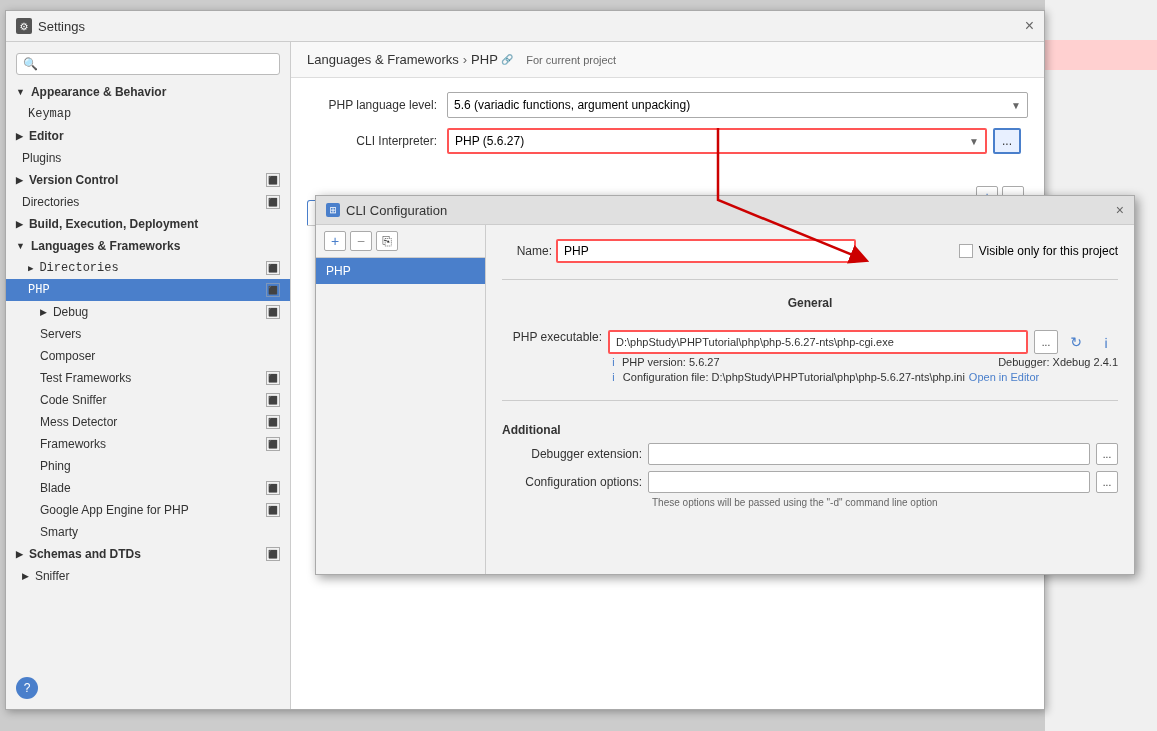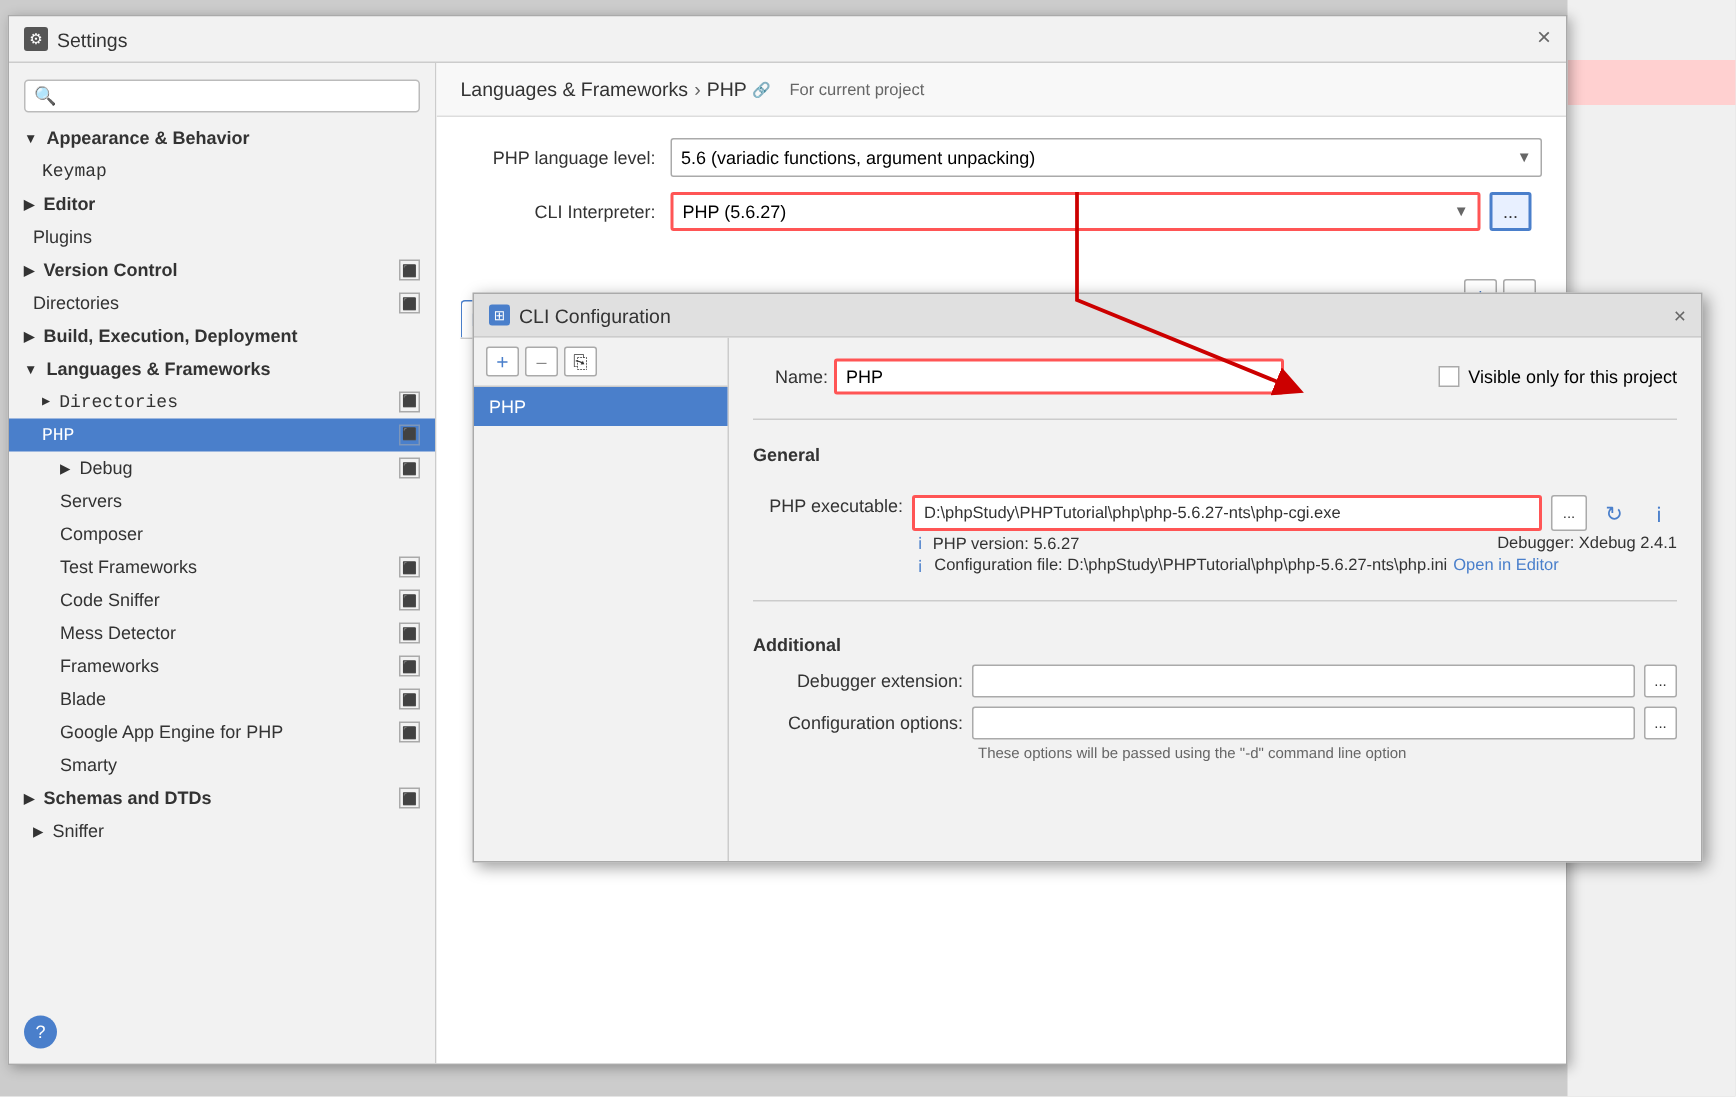--- a/index.html
+++ b/index.html
@@ -238,21 +238,21 @@
       border: 2px solid #f55;
       background: white;
       border-radius: 2px;
       padding: 0 6px;
       font-size: 12px;
       display: flex; align-items: center;
       max-width: 300px;
     }
     .cli-checkbox { width: 14px; height: 14px; border: 1px solid #aaa; background: white; display: flex; align-items: center; justify-content: center; }
 
-    .section-title { font-size: 12px; font-weight: bold; color: #333; margin-bottom: 20px; }
+    .section-title { font-size: 12px; font-weight: bold; color: #333; margin-bottom: 20px; text-align: center; }
 
     .exe-row { display: flex; gap: 6px; }
     .exe-label { font-size: 12px; color: #333; width: 100px; text-align: right; }
     .exe-input {
       flex: 1;
       height: 24px;
       border: 2px solid #f55;
       background: white;
       border-radius: 2px;
       padding: 0 6px;
@@ -421,20 +421,23 @@
       </div>
       <div class="nav-item nav-indent-2">
         <span>Mess Detector</span>
         <span class="icon-box">⬛</span>
       </div>
       <div class="nav-item nav-indent-2">
         <span>Frameworks</span>
         <span class="icon-box">⬛</span>
       </div>
       <div class="nav-item nav-indent-2">
+        <span>Phing</span>
+      </div>
+      <div class="nav-item nav-indent-2">
         <span>Blade</span>
         <span class="icon-box">⬛</span>
       </div>
       <div class="nav-item nav-indent-2">
         <span>Google App Engine for PHP</span>
         <span class="icon-box">⬛</span>
       </div>
       <div class="nav-item nav-indent-2">
         <span>Smarty</span>
       </div>

